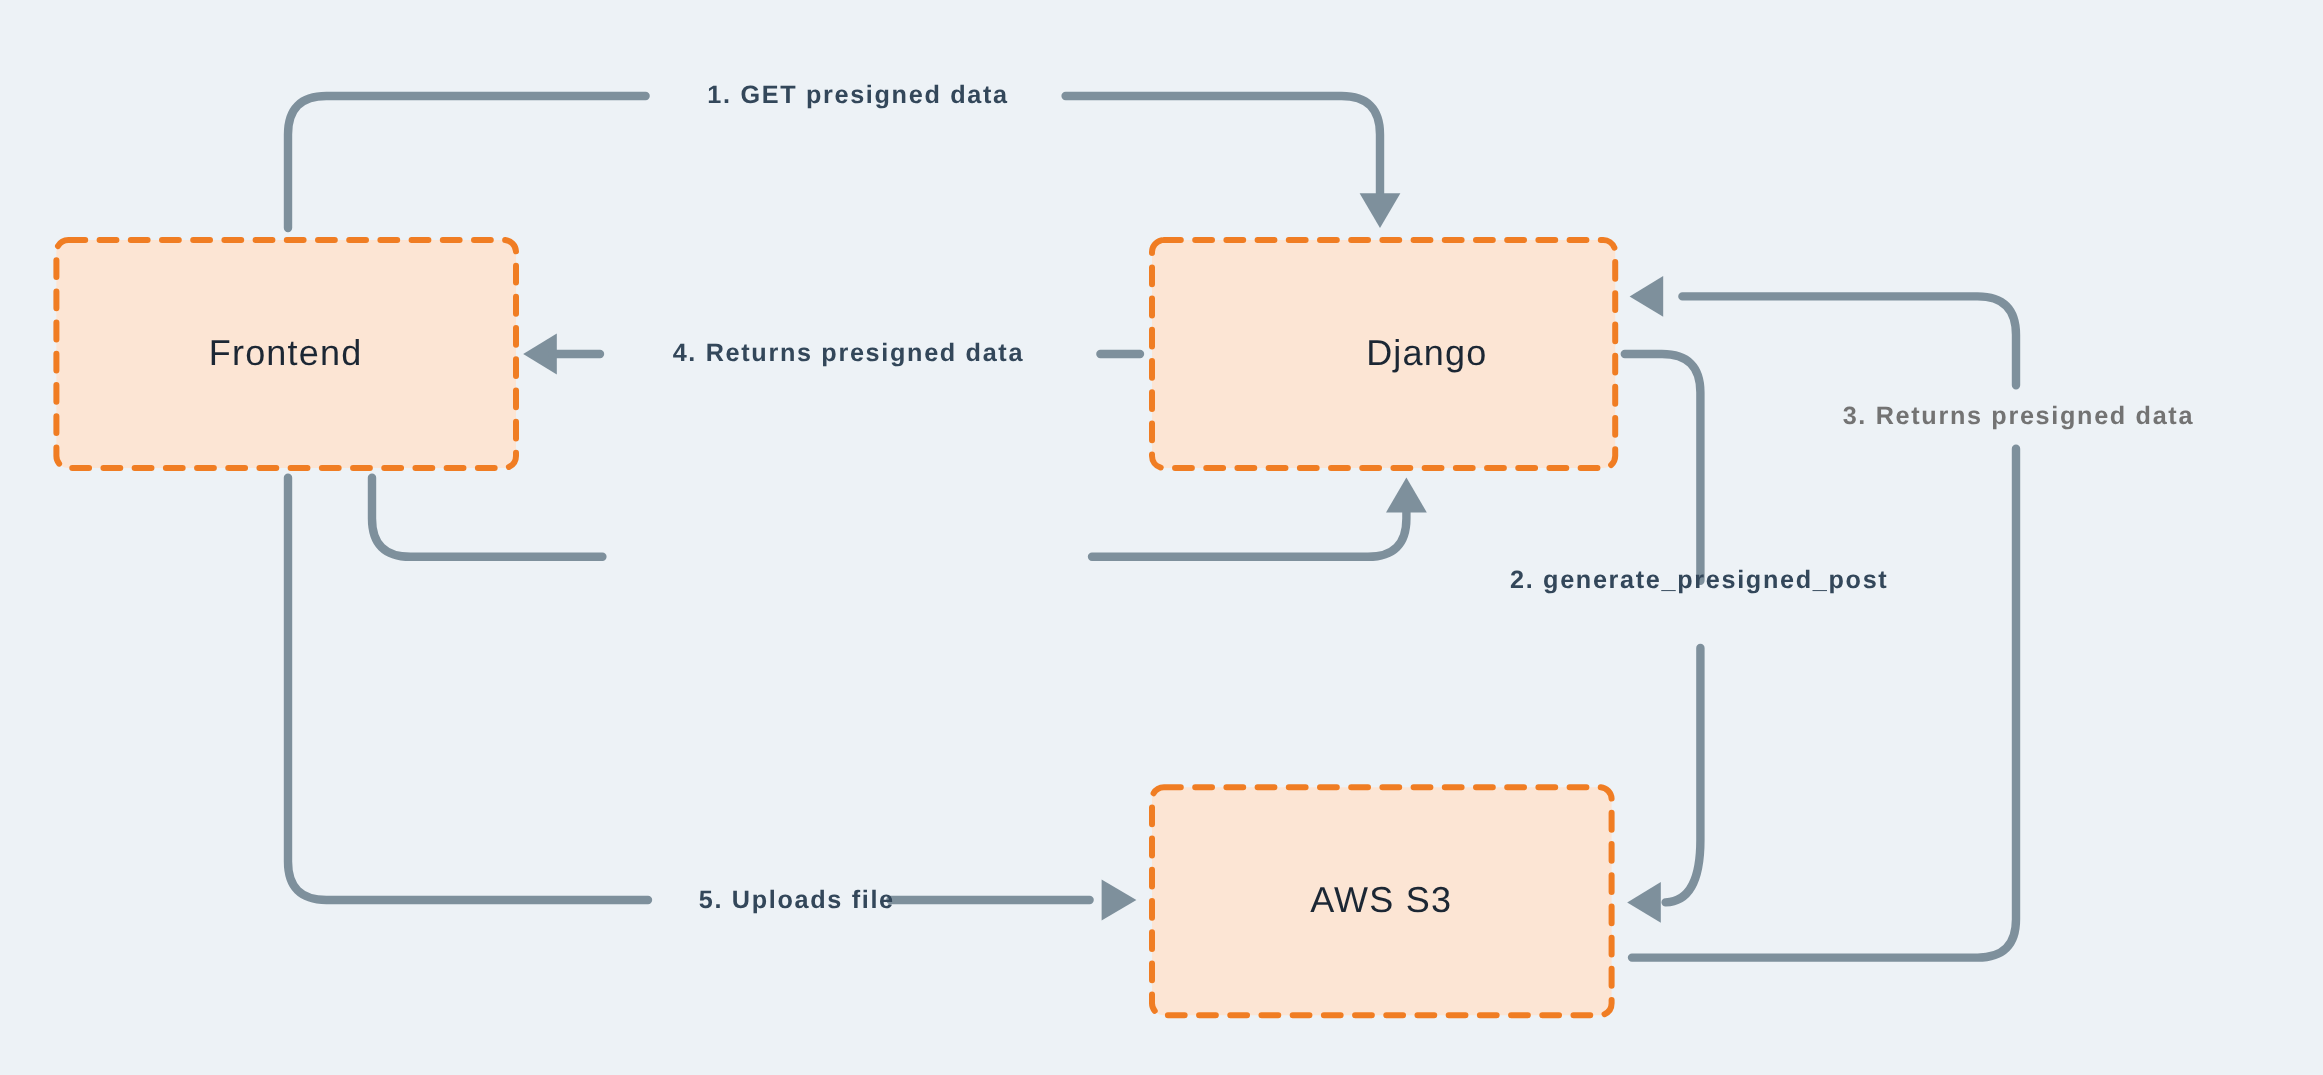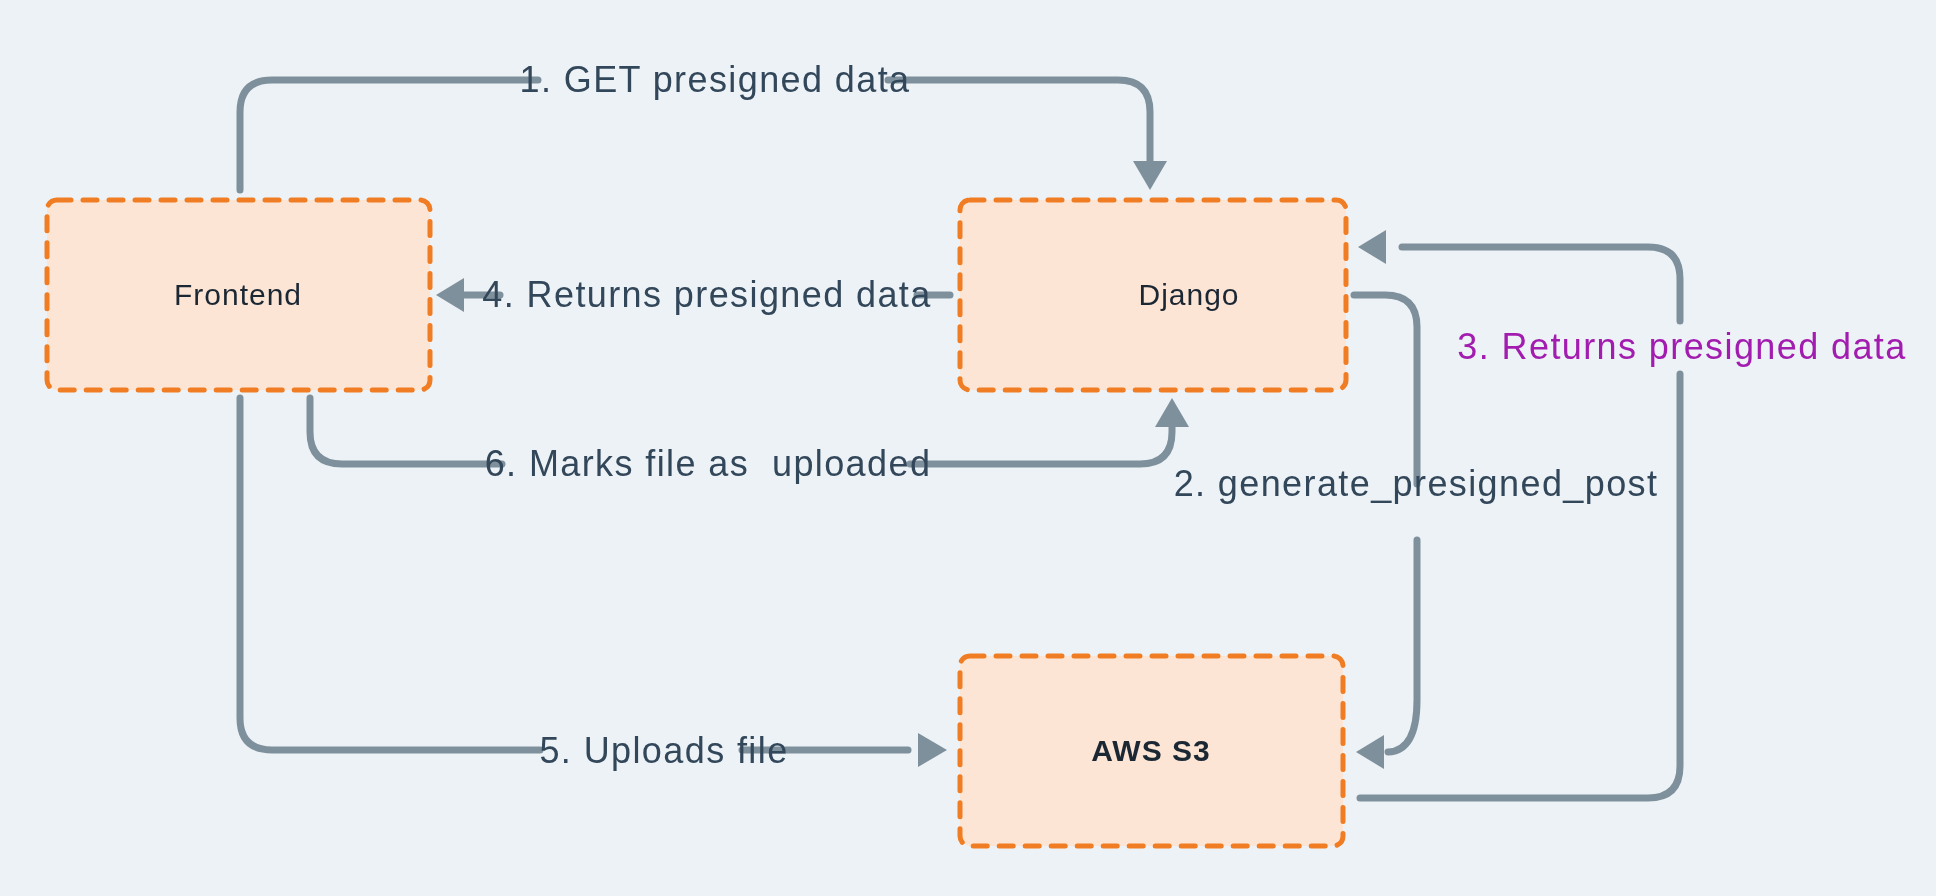--- a/index.html
+++ b/index.html
@@ -10,24 +10,24 @@
     height: 896px;
     overflow: hidden;
   }
   .diagram-svg {
     position: absolute;
     left: 0; top: 0;
   }
   .edge-label {
     position: absolute;
     transform: translate(-50%, -50%);
-    font-size: 36px;
+    font-size: 21px;
     letter-spacing: 1.4px;
     white-space: pre;
-    font-weight: 400;
+    font-weight: 700;
   }
   .node-label {
     position: absolute;
     transform: translate(-50%, -50%);
     font-size: 30px;
     letter-spacing: 1px;
     white-space: pre;
     font-weight: 400;
   }
 </style>
@@ -62,21 +62,20 @@
     <path d="M 1417 540 L 1417 700 Q 1417 751 1388 752" fill="none" stroke-width="7" stroke-linecap="round" stroke="#7e909c"></path>
     <path d="M 1356 752 L 1384 735 L 1384 769 Z" fill="#7e909c"></path>
 
     <path d="M 1360 798 L 1648 798 Q 1680 798 1680 766 L 1680 374" fill="none" stroke-width="7" stroke-linecap="round" stroke="#7e909c"></path>
     <path d="M 1680 321 L 1680 279 Q 1680 247 1648 247 L 1402 247" fill="none" stroke-width="7" stroke-linecap="round" stroke="#7e909c"></path>
     <path d="M 1358 247 L 1386 230 L 1386 264 Z" fill="#7e909c"></path>
   </svg>
 
   <div class="node-label" style="left: 238px; top: 295px; color: rgb(28, 39, 52);">Frontend</div>
   <div class="node-label" style="left: 1153px; top: 295px; color: rgb(28, 39, 52); margin-left: 36px;">Django</div>
-  <div class="node-label" style="left: 1151px; top: 751px; color: rgb(28, 39, 52); font-weight: bold;">AWS S3</div>
+  <div class="node-label" style="left: 1151px; top: 751px; color: rgb(28, 39, 52);">AWS S3</div>
 
   <div class="edge-label" style="left: 715px; top: 80px; color: rgb(51, 71, 90);">1. GET presigned data</div>
   <div class="edge-label" style="left: 707px; top: 295px; color: rgb(51, 71, 90);">4. Returns presigned data</div>
-  <div class="edge-label" style="left: 708px; top: 464px; color: rgb(51, 71, 90);">6. Marks file as  uploaded</div>
   <div class="edge-label" style="left: 1416px; top: 484px; color: rgb(51, 71, 90);">2. generate_presigned_post</div>
-  <div class="edge-label" style="left: 1682px; top: 347px; color: #a21caf;">3. Returns presigned data</div>
+  <div class="edge-label" style="left: 1682px; top: 347px; color: #737373;">3. Returns presigned data</div>
   <div class="edge-label" style="left: 664px; top: 751px; color: rgb(51, 71, 90);">5. Uploads file</div>
 </div>
 
 </body></html>

